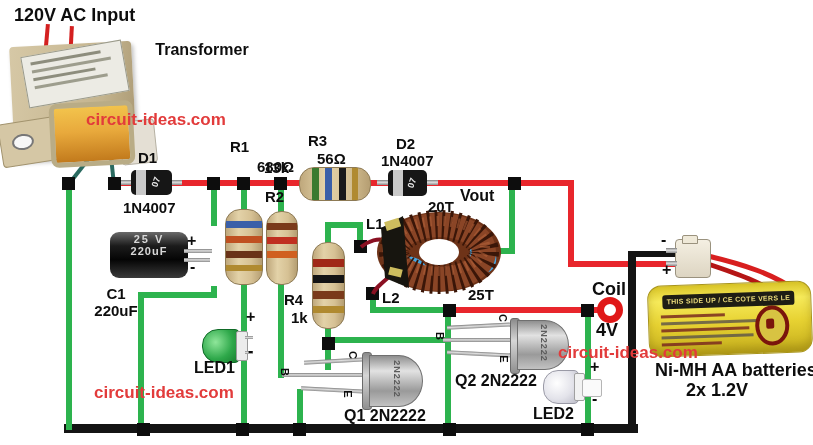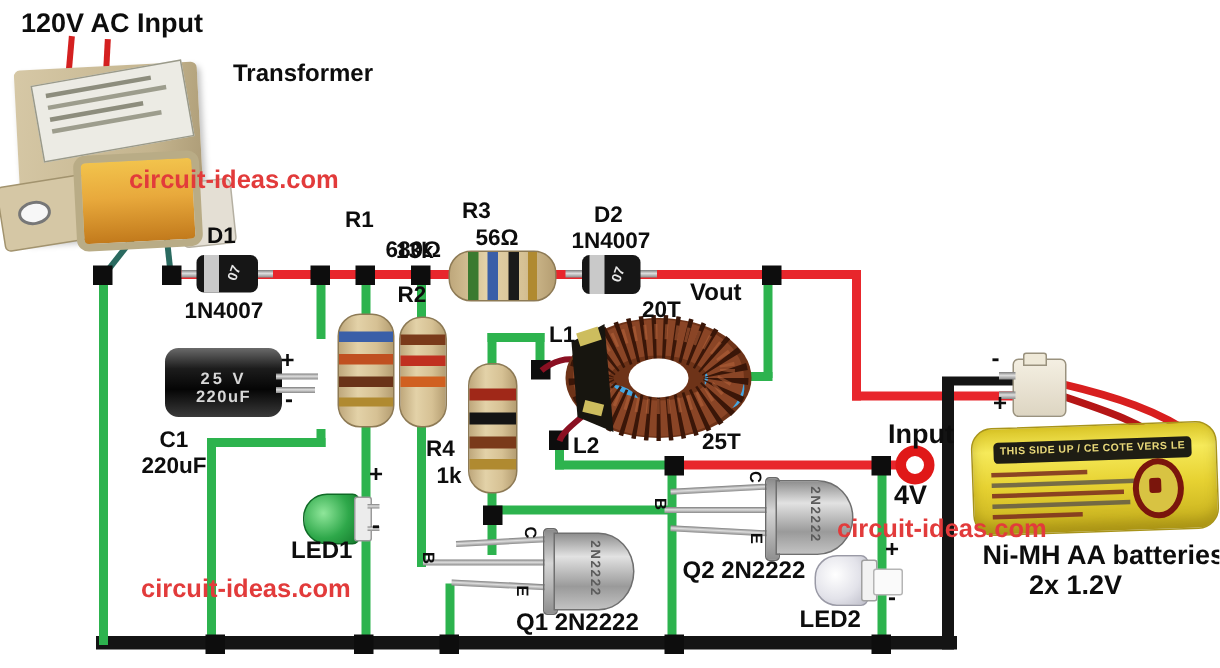--- a/index.html
+++ b/index.html
@@ -136,21 +136,21 @@
   </div>
   <div class="resbody v" style="left:312px;top:242px;width:31px;height:85px;">
     <div class="band" style="left:0;top:16px;width:100%;height:8px;background:#a02818;"></div>
     <div class="band" style="left:0;top:32px;width:100%;height:8px;background:#141414;"></div>
     <div class="band" style="left:0;top:48px;width:100%;height:8px;background:#7a3a1a;"></div>
     <div class="band" style="left:0;top:63px;width:100%;height:7px;background:#b08a30;"></div>
   </div>
 
   <div style="position:absolute;left:106px;top:226px;width:112px;height:60px;background:#fff;">
     <div style="position:absolute;left:4px;top:6px;width:78px;height:46px;border-radius:9px;background:linear-gradient(180deg,#6a6a6a,#1c1c1c 30%,#050505 60%,#3a3a3a);color:#d8d8d8;font-weight:bold;font-size:11px;text-align:center;">
-      <div style="margin-top:15px;letter-spacing:2px;">25 V</div>
+      <div style="margin-top:1px;letter-spacing:2px;">25 V</div>
       <div style="letter-spacing:1px;">220uF</div>
     </div>
     <div class="lead" style="left:78px;top:23px;width:28px;height:4px;"></div>
     <div class="lead" style="left:78px;top:32px;width:26px;height:4px;"></div>
   </div>
   <div class="smallsign" style="left:187px;top:232px;">+</div>
   <div class="smallsign" style="left:190px;top:258px;">-</div>
 
   <svg style="position:absolute;left:373px;top:206px;overflow:visible;" width="136" height="92" viewBox="0 0 136 92">
     <path d="M16,36 C6,30 -6,36 -12,41" stroke="#8a1022" stroke-width="4" fill="none"></path>
@@ -267,19 +267,19 @@
 
   <div class="lbl" style="left:284px;top:291px;">R4</div>
   <div class="lbl" style="left:291px;top:309px;text-align:right;">1k</div>
 
   <div class="lbl mid" style="left:194px;top:359px;">LED1</div>
   <div class="lbl mid" style="left:533px;top:405px;">LED2</div>
 
   <div class="lbl mid" style="left:344px;top:407px;">Q1 2N2222</div>
   <div class="lbl mid" style="left:455px;top:372px;">Q2 2N2222</div>
 
-  <div class="lbl big" style="left:592px;top:281px;">Input</div>
+  <div class="lbl big" style="left:592px;top:281px;">Coil</div>
   <div class="lbl big" style="left:596px;top:322px;">4V</div>
 
   <div class="lbl big" style="left:655px;top:362px;">Ni-MH AA batteries</div>
   <div class="lbl big" style="left:686px;top:382px;">2x 1.2V</div>
 
 </div>
 
 </body></html>

